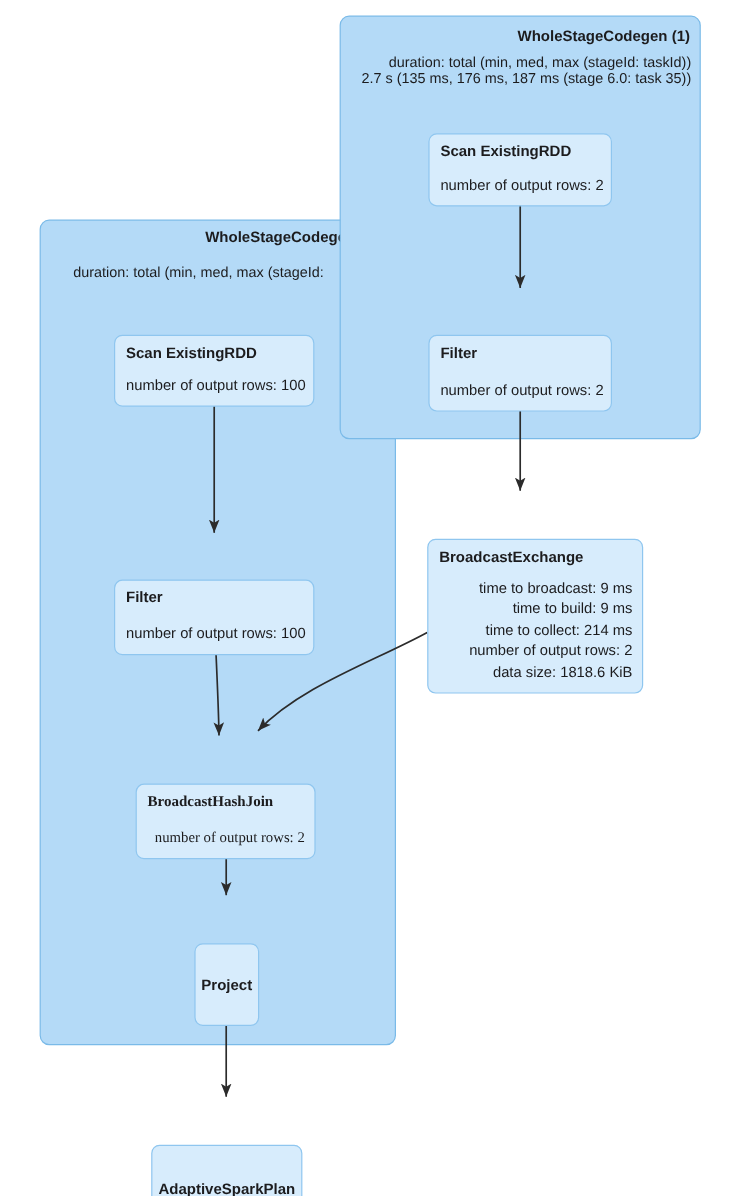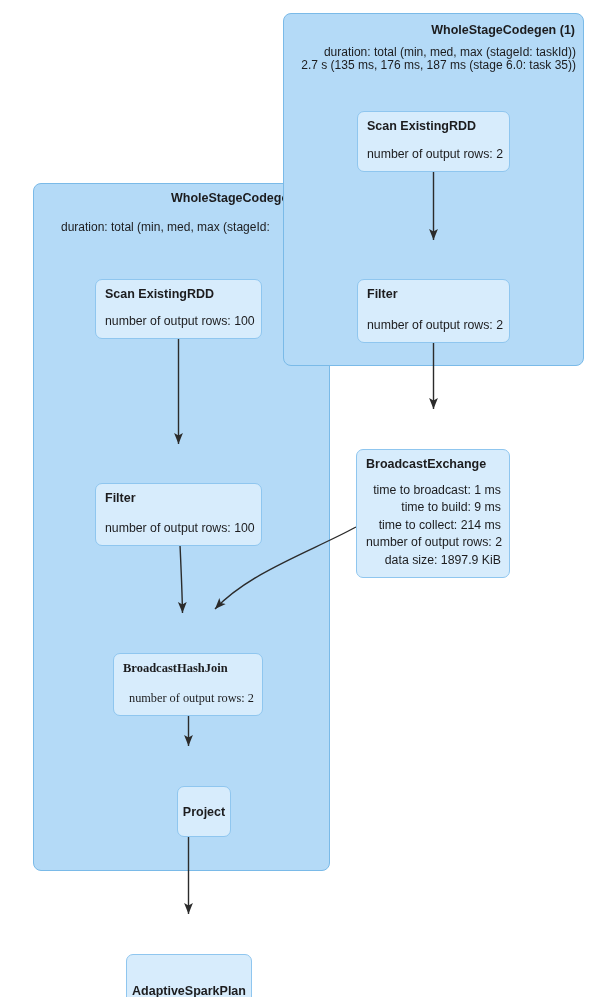--- a/index.html
+++ b/index.html
@@ -109,37 +109,37 @@
   <div class="node z4" style="left:95px;top:243px;width:167px;height:60px;">
     <div class="node-title">Scan ExistingRDD</div>
     <div class="node-metrics">number of output rows: 100</div>
   </div>
 
   <div class="node z4" style="left:95px;top:447px;width:167px;height:63px;">
     <div class="node-title">Filter</div>
     <div class="node-metrics">number of output rows: 100</div>
   </div>
 
-  <div class="node z4" style="left:356px;top:413px;width:154px;height:129px;">
+  <div class="node z4" style="left:356px;top:413px;width:180px;height:129px;">
     <div class="node-title">BroadcastExchange</div>
     <div class="node-metrics">
-      <div>time to broadcast: 1 ms</div>
+      <div>time to broadcast: 9 ms</div>
       <div>time to build: 9 ms</div>
       <div>time to collect: 214 ms</div>
       <div>number of output rows: 2</div>
-      <div>data size: 1897.9 KiB</div>
+      <div>data size: 1818.6 KiB</div>
     </div>
   </div>
 
   <div class="node z4" style="left:113px;top:617px;width:150px;height:63px;font-family:Liberation Serif, serif;">
     <div class="node-title">BroadcastHashJoin</div>
     <div class="node-metrics">number of output rows: 2</div>
   </div>
 
-  <div class="node centered z4" style="left:177px;top:750px;width:54px;height:51px;">
+  <div class="node centered z4" style="left:162px;top:750px;width:54px;height:69px;">
     <div class="node-title">Project</div>
   </div>
 
   <div class="node centered z4" style="left:126px;top:918px;width:126px;height:74px;">
     <div class="node-title">AdaptiveSparkPlan</div>
   </div>
 
 </div>
 
 </body></html>

